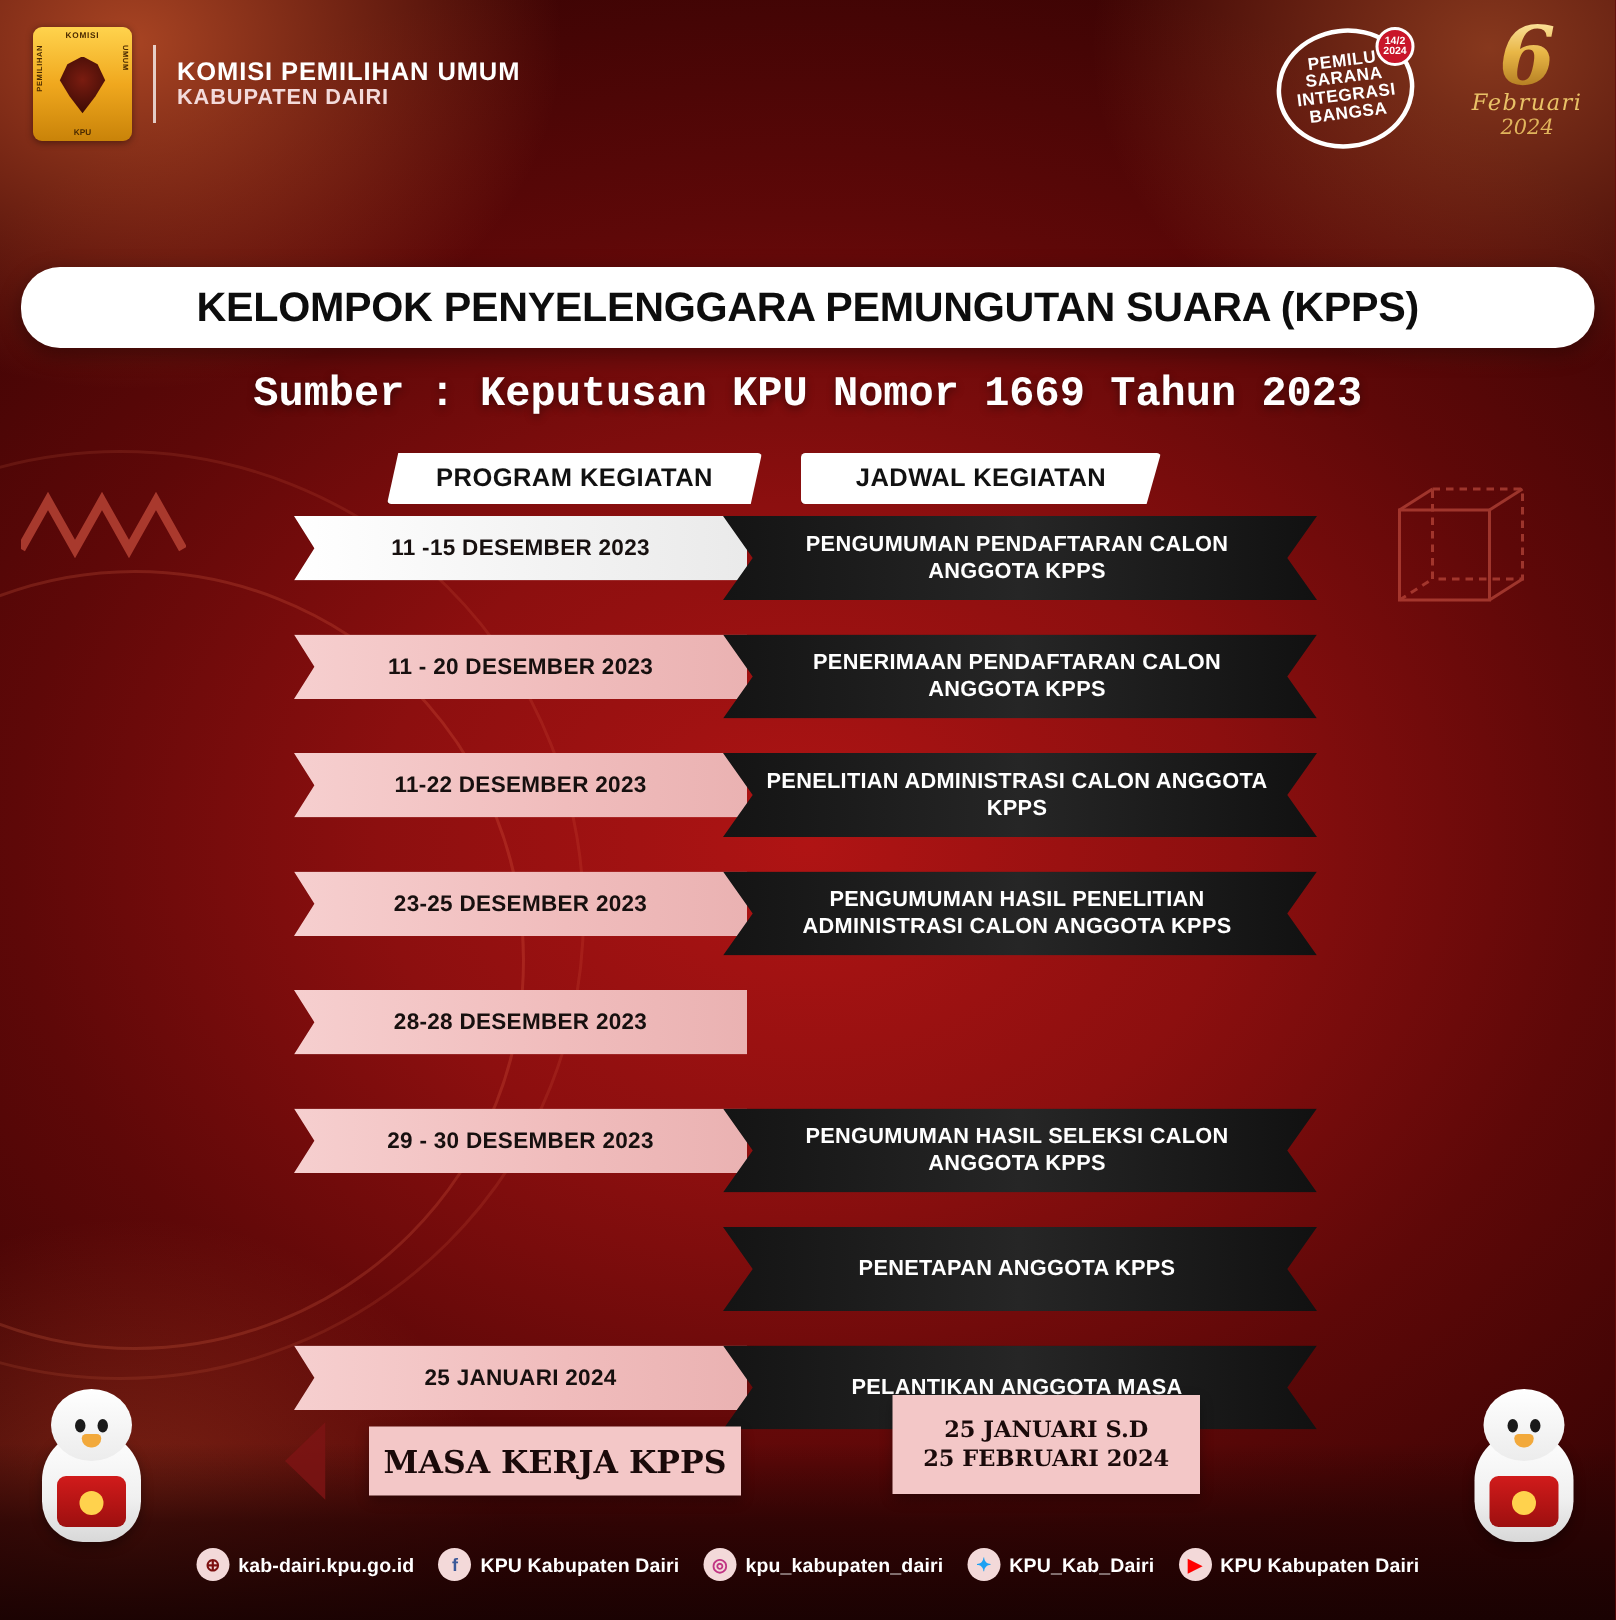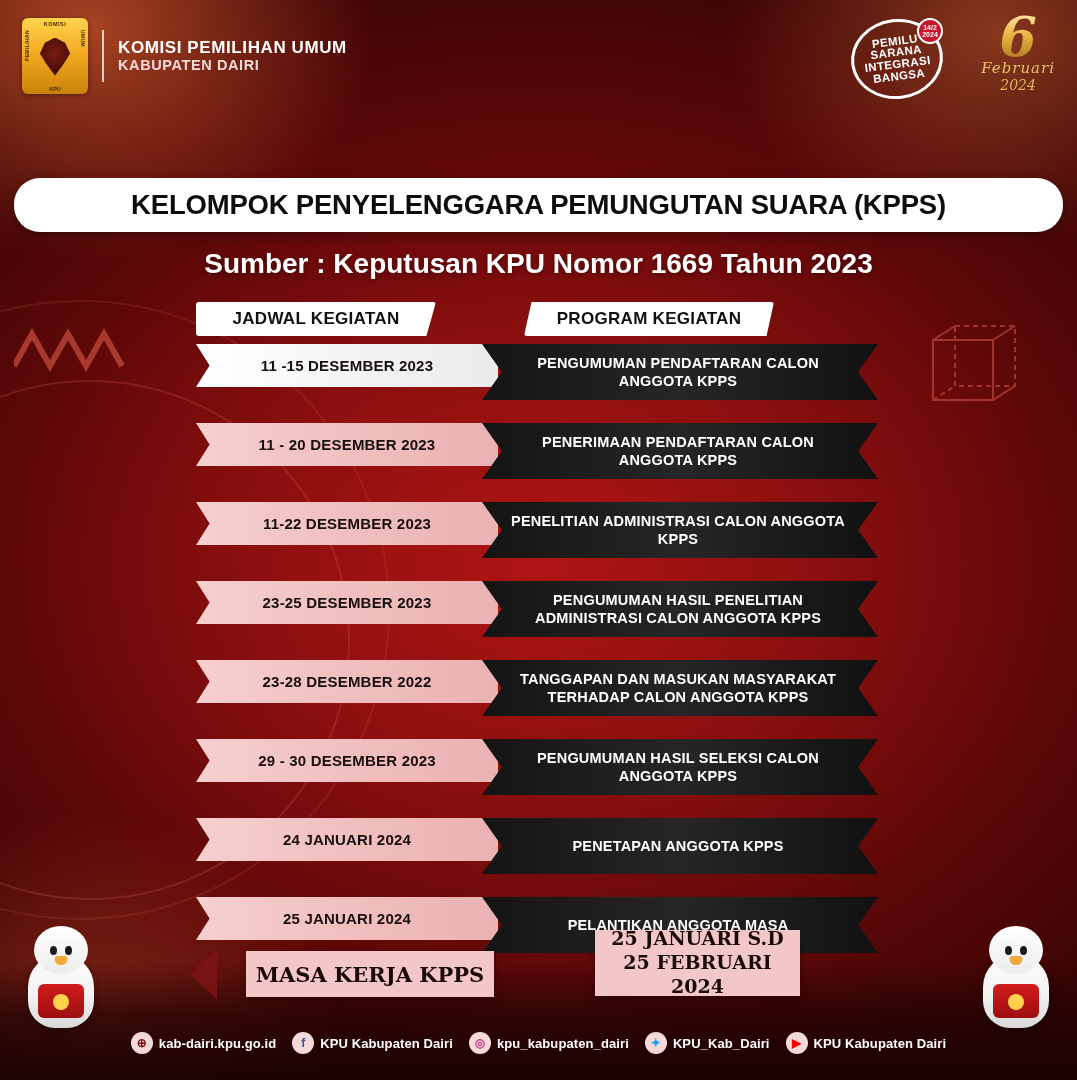--- a/index.html
+++ b/index.html
@@ -143,21 +143,21 @@
     background: #fff; border-radius: 26px; padding: 11px 10px;
     text-align: center;
     box-shadow: 0 4px 14px rgba(0,0,0,.35);
   }
   .title-bar span {
     font-family: "Liberation Sans", sans-serif;
     font-weight: bold; font-size: 27.5px; color: #0d0d0d; letter-spacing: -0.2px;
   }
   .subtitle {
     position: absolute; top: 248px; left: 0; right: 0; text-align: center;
-    font-family: Liberation Sans, sans-serif; font-weight: bold; font-size: 28px; color: #fff;
+    font-family: Liberation Mono, monospace; font-weight: bold; font-size: 28px; color: #fff;
     text-shadow: 0 2px 6px rgba(0,0,0,.4);
   }
 
   
   .col-heads {
     position: absolute; top: 302px; left: 196px; width: 700px;
     display: flex; gap: 26px;
   }
   .col-head {
     background: #fff; color: #111; font-weight: bold; font-size: 17px;
@@ -199,21 +199,21 @@
     position: absolute; left: 246px; top: 951px; width: 248px; height: 46px;
     display: flex; align-items: center; justify-content: center;
     background: #f3c7c7; color: #1a0a0a;
     font-family: "DejaVu Serif", serif; font-weight: bold; font-size: 21px;
     box-shadow: 0 3px 8px rgba(0,0,0,.3);
   }
   .masa-periode {
     position: absolute; left: 595px; top: 930px; width: 205px; height: 66px;
     display: flex; flex-direction: column; align-items: center; justify-content: center;
     background: #f3c7c7; color: #1a0a0a;
-    font-family: "DejaVu Serif", serif; font-weight: bold; font-size: 19px; line-height: 1.25;
+    font-family: "DejaVu Serif", serif; font-weight: bold; font-size: 15px; line-height: 1.25;
     text-align: center;
     box-shadow: 0 3px 8px rgba(0,0,0,.3);
   }
   .arrow-left-deco {
     position: absolute; left: 190px; top: 948px; width: 60px; height: 52px;
     background: #7d1414;
     clip-path: polygon(0 50%, 45% 0, 45% 100%);
     opacity: .85;
   }
 
@@ -326,51 +326,49 @@
     <div class="mm">Februari</div>
     <div class="yy">2024</div>
   </div>
 
   <div class="title-bar">
     <span>KELOMPOK PENYELENGGARA PEMUNGUTAN SUARA (KPPS)</span>
   </div>
   <div class="subtitle">Sumber : Keputusan KPU Nomor 1669 Tahun 2023</div>
 
   <div class="col-heads">
+    <div class="col-head right">PROGRAM KEGIATAN</div>
     <div class="col-head left">JADWAL KEGIATAN</div>
-    <div class="col-head right">PROGRAM KEGIATAN</div>
   </div>
 
   <div class="rows">
     <div class="row first">
       <div class="pill-date">11 -15 DESEMBER 2023</div>
       <div class="pill-prog">PENGUMUMAN PENDAFTARAN CALON ANGGOTA KPPS</div>
     </div>
     <div class="row">
       <div class="pill-date">11 - 20 DESEMBER 2023</div>
       <div class="pill-prog">PENERIMAAN PENDAFTARAN CALON ANGGOTA KPPS</div>
     </div>
     <div class="row">
       <div class="pill-date">11-22 DESEMBER 2023</div>
       <div class="pill-prog">PENELITIAN ADMINISTRASI CALON ANGGOTA KPPS</div>
     </div>
     <div class="row">
       <div class="pill-date">23-25 DESEMBER 2023</div>
       <div class="pill-prog">PENGUMUMAN HASIL PENELITIAN ADMINISTRASI CALON ANGGOTA KPPS</div>
     </div>
     <div class="row">
-      <div class="pill-date">23-28 DESEMBER 2022</div>
-      <div class="pill-prog">TANGGAPAN DAN MASUKAN MASYARAKAT TERHADAP CALON ANGGOTA KPPS</div>
+      <div class="pill-date">28-28 DESEMBER 2023</div>
     </div>
     <div class="row">
       <div class="pill-date">29 - 30 DESEMBER 2023</div>
       <div class="pill-prog">PENGUMUMAN HASIL SELEKSI CALON ANGGOTA KPPS</div>
     </div>
     <div class="row">
-      <div class="pill-date">24 JANUARI 2024</div>
       <div class="pill-prog">PENETAPAN ANGGOTA KPPS</div>
     </div>
     <div class="row">
       <div class="pill-date">25 JANUARI 2024</div>
       <div class="pill-prog">PELANTIKAN ANGGOTA MASA</div>
     </div>
   </div>
 
   <div class="bottom-band"></div>
 

